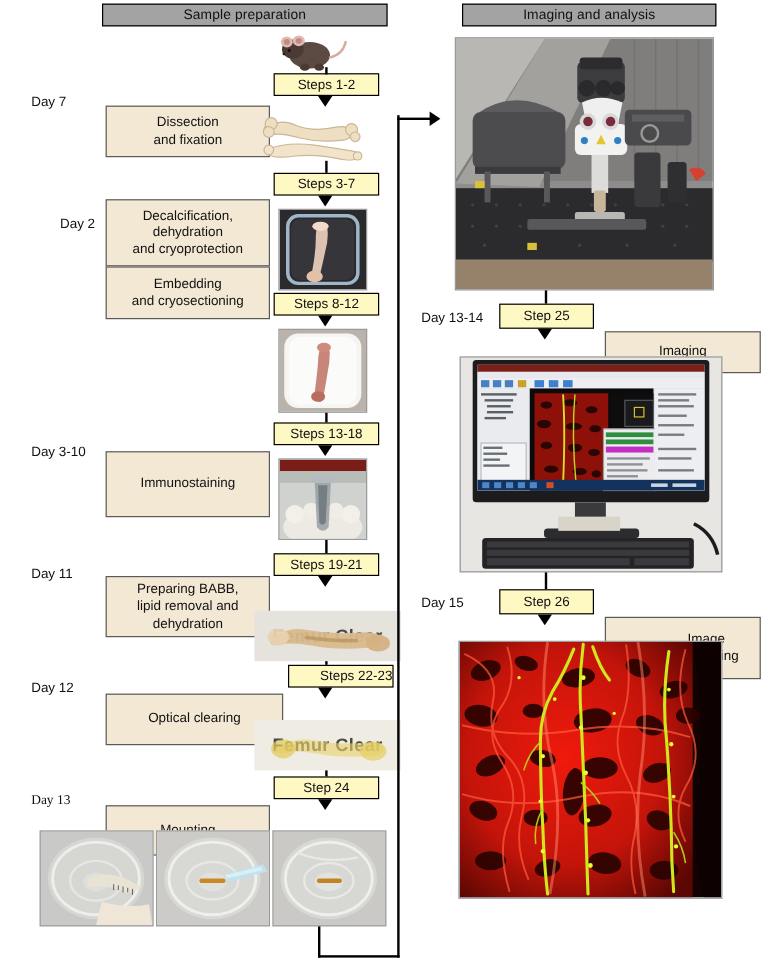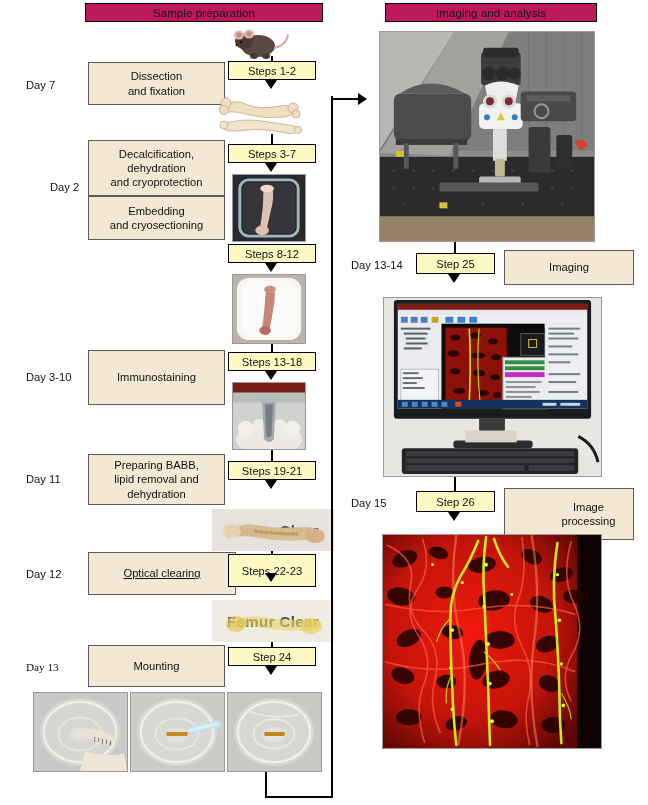--- a/index.html
+++ b/index.html
@@ -6,31 +6,32 @@
   html,body{margin:0;padding:0;background:#ffffff;}
   body{
     width:648px;height:805px;position:relative;overflow:hidden;
     font-family:"Liberation Sans","DejaVu Sans",sans-serif;
     color:#1a1a1a;-webkit-font-smoothing:antialiased;
   }
   .abs{position:absolute;box-sizing:border-box;}
 
   
   .banner{
-    border:1.2px solid #000;background:#be185d;
+    border:1.2px solid #000;background:#a3a3a3;
     display:flex;align-items:center;justify-content:center;
     font-size:11.5px;color:#111;letter-spacing:.1px;
   }
 
   
   .stage{
     border:1.3px solid #5a5a5a;background:#f2e8d4;
     display:flex;align-items:center;justify-content:center;
     text-align:center;font-size:11.2px;line-height:14.2px;color:#111;
     padding:2px 4px;
+    margin-top:26px;
   }
 
   
   .step{
     border:1.3px solid #000;background:#fef9c3;
     display:flex;align-items:center;justify-content:center;
     font-size:11.2px;color:#111;white-space:nowrap;
   }
 
   
@@ -221,24 +222,24 @@
     <path d="M18 22 q10 -9 26 -6 q22 4 44 2 q16 -1 18 5 q2 7 -14 8 q-24 2 -44 -2 q-18 -3 -26 -1 q-8 2 -9 -2 q-1 -3 5 -4z" fill="#d9b98c" opacity="0.95"></path>
     <ellipse cx="20" cy="22" rx="9" ry="7" fill="#e8d2af" opacity="0.95"></ellipse>
     <ellipse cx="103" cy="27" rx="10" ry="7" fill="#d6b183" opacity="0.95"></ellipse>
     <path d="M42 22 q20 3 44 3" stroke="#b08a53" stroke-width="3" fill="none" opacity="0.6"></path>
   </svg>
 </div>
 
 <div class="abs day" style="left:26px;top:565px;width:60px;height:18px;">
   <span>Day 12</span>
 </div>
-<div class="abs stage" style="left:88px;top:552px;width:148px;height:43px;text-decoration:underline;">
+<div class="abs stage" style="left:88px;top:552px;width:148px;height:43px;">
   <span>Optical clearing</span>
 </div>
-<div class="abs step" style="left:228px;top:554px;width:88px;height:33px;">
+<div class="abs step" style="left:240px;top:554px;width:88px;height:19px;justify-content:flex-end;">
   <span>Steps 22-23</span>
 </div>
 <div class="abs vline" style="left:271px;top:551px;height:3px;"></div>
 <div class="abs arrow-down" style="left:265px;top:573px;"></div>
 
 <div class="abs photo" style="left:212px;top:600px;width:122px;height:42px;background:#efece4;">
   <div class="clearcap">Femur Clear</div>
   <svg viewBox="0 0 122 42" style="position:absolute;inset:0;">
     <path d="M22 22 q12 -8 28 -5 q22 4 42 2 q14 -1 16 4 q2 6 -12 7 q-24 2 -44 -2 q-18 -3 -26 -1 q-8 2 -9 -2 q-1 -3 5 -3z" fill="#e8d36a" opacity="0.62"></path>
     <ellipse cx="24" cy="24" rx="10" ry="8" fill="#e3cb5c" opacity="0.72"></ellipse>

